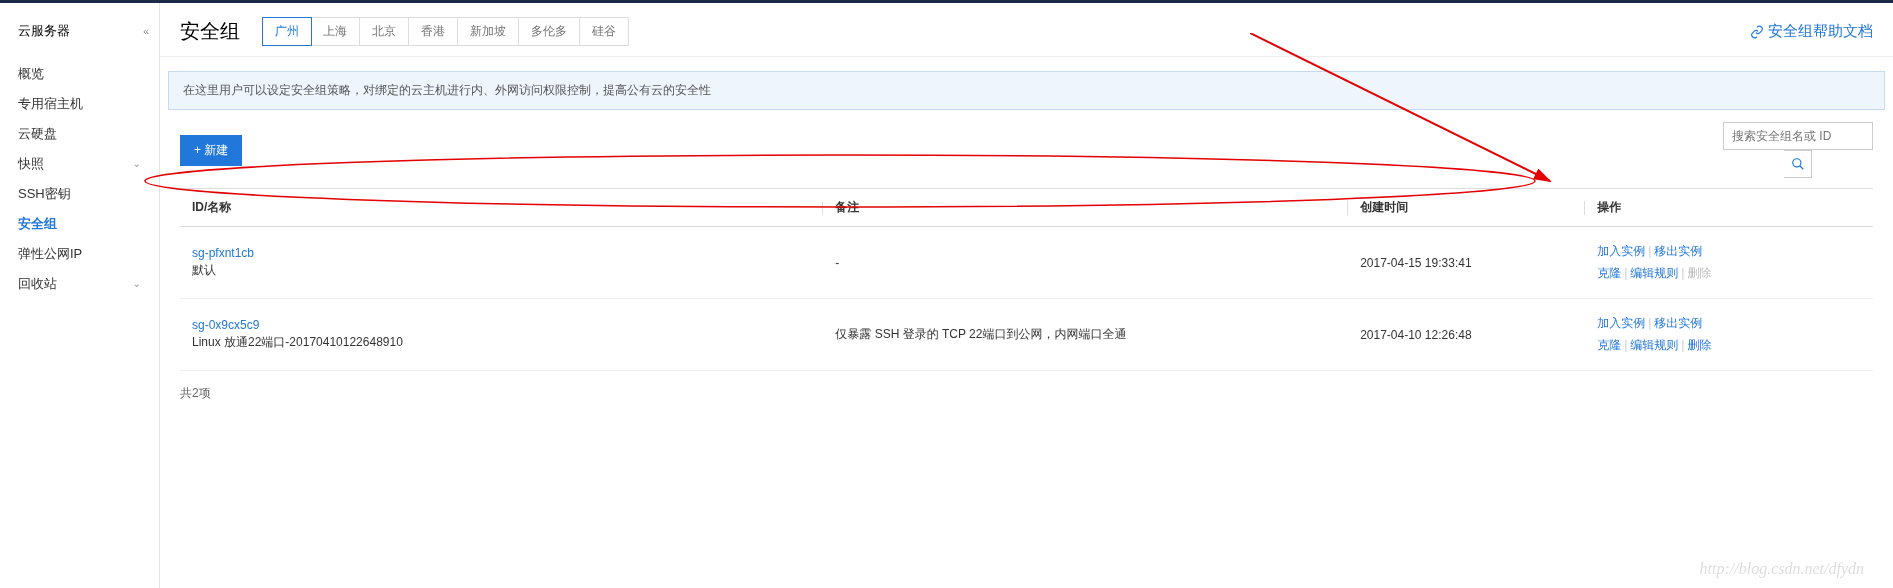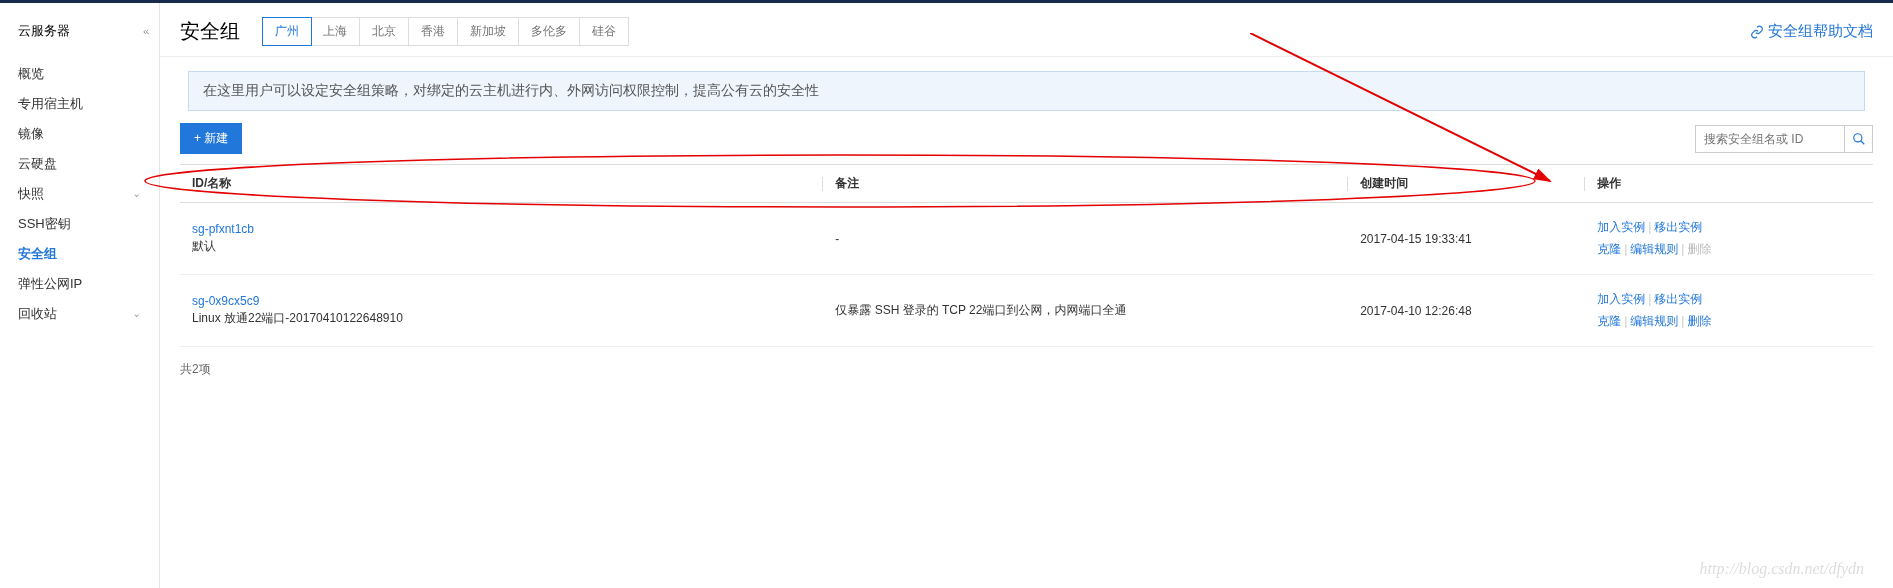--- a/index.html
+++ b/index.html
@@ -18,25 +18,25 @@
     .main { flex: 1; padding: 0; display: flex; flex-direction: column; }
     .header-row { display: flex; align-items: center; padding: 14px 20px 10px; border-bottom: 1px solid #eee; position: relative; }
     .page-title { font-size: 20px; color: #000; margin-right: 22px; }
     .region-tabs { display: flex; border: 1px solid #ddd; }
     .region-tab { padding: 5px 12px; border-right: 1px solid #ddd; cursor: pointer; color: #737373; font-size: 12px; background: #fff; }
     .region-tab:last-child { border-right: none; }
     .region-tab.active { color: #2277da; border:1px solid #2277da; margin:-1px; position:relative; z-index:1;}
     .help-link { position: absolute; right: 20px; color: #2277da; font-size: 15px; display: flex; align-items: center; gap: 4px; cursor: pointer; }
     .help-link svg { width: 14px; height: 14px; }
     
-    .info-banner { margin: 14px 28px 0; padding: 10px 14px; background: #eef5fd; border: 1px solid #c6dbf1; color: #555; font-size: 14px; }
+    .info-banner { margin: 14px 8px 0; padding: 10px 14px; background: #eef5fd; border: 1px solid #c6dbf1; color: #555; font-size: 12px; }
     
     .toolbar-row { display: flex; align-items: center; justify-content: space-between; padding: 12px 20px 10px; gap: 30px; }
     .new-btn { background: #2277da; color: #fff; border: none; padding: 7px 14px; font-size: 12px; cursor: pointer; }
-    .search-wrap { display: flex; align-items: flex-start; }
+    .search-wrap { display: flex; align-items: center; flex-direction: column; }
     .search-input { border: 1px solid #ccc; padding: 6px 8px; font-size: 12px; width: 150px; height: 28px; }
     .search-btn { border: 1px solid #ccc; border-left: none; width: 28px; height: 28px; display: flex; align-items: center; justify-content: center; cursor: pointer; background: #fff; color: #2277da;}
     
     .table { width: calc(100% - 40px); margin: 0 20px; border-collapse: collapse; }
     .table thead th { text-align: left; padding: 10px 12px; border-bottom: 1px solid #ddd; border-top: 1px solid #ddd; font-weight: bold; font-size: 12px; position: relative; }
     .table thead th:not(:last-child)::after { content: ''; position: absolute; right: 0; top: 50%; transform: translateY(-50%); width: 1px; height: 14px; background: #ddd; }
     .table tbody tr { border-bottom: 1px solid #eee; }
     .table tbody td { padding: 14px 12px; vertical-align: middle; }
     .sg-id { color: #2277da; cursor: pointer; display: block; margin-bottom: 2px;}
     .sg-name { color: #333; }
@@ -60,23 +60,20 @@
 <div class="container">
 
   <div class="sidebar">
     <div class="sidebar-title">云服务器</div>
     <div class="collapse-btn">«</div>
     <div class="nav-item">
         <span>概览</span>
       </div>
     <div class="nav-item">
         <span>专用宿主机</span>
-      </div>
-    <div class="nav-item">
-        <span>镜像</span>
       </div>
     <div class="nav-item">
         <span>云硬盘</span>
       </div>
     <div class="nav-item">
         <span>快照</span>
         <span class="chev">⌄</span>
       </div>
     <div class="nav-item">
         <span>SSH密钥</span>

